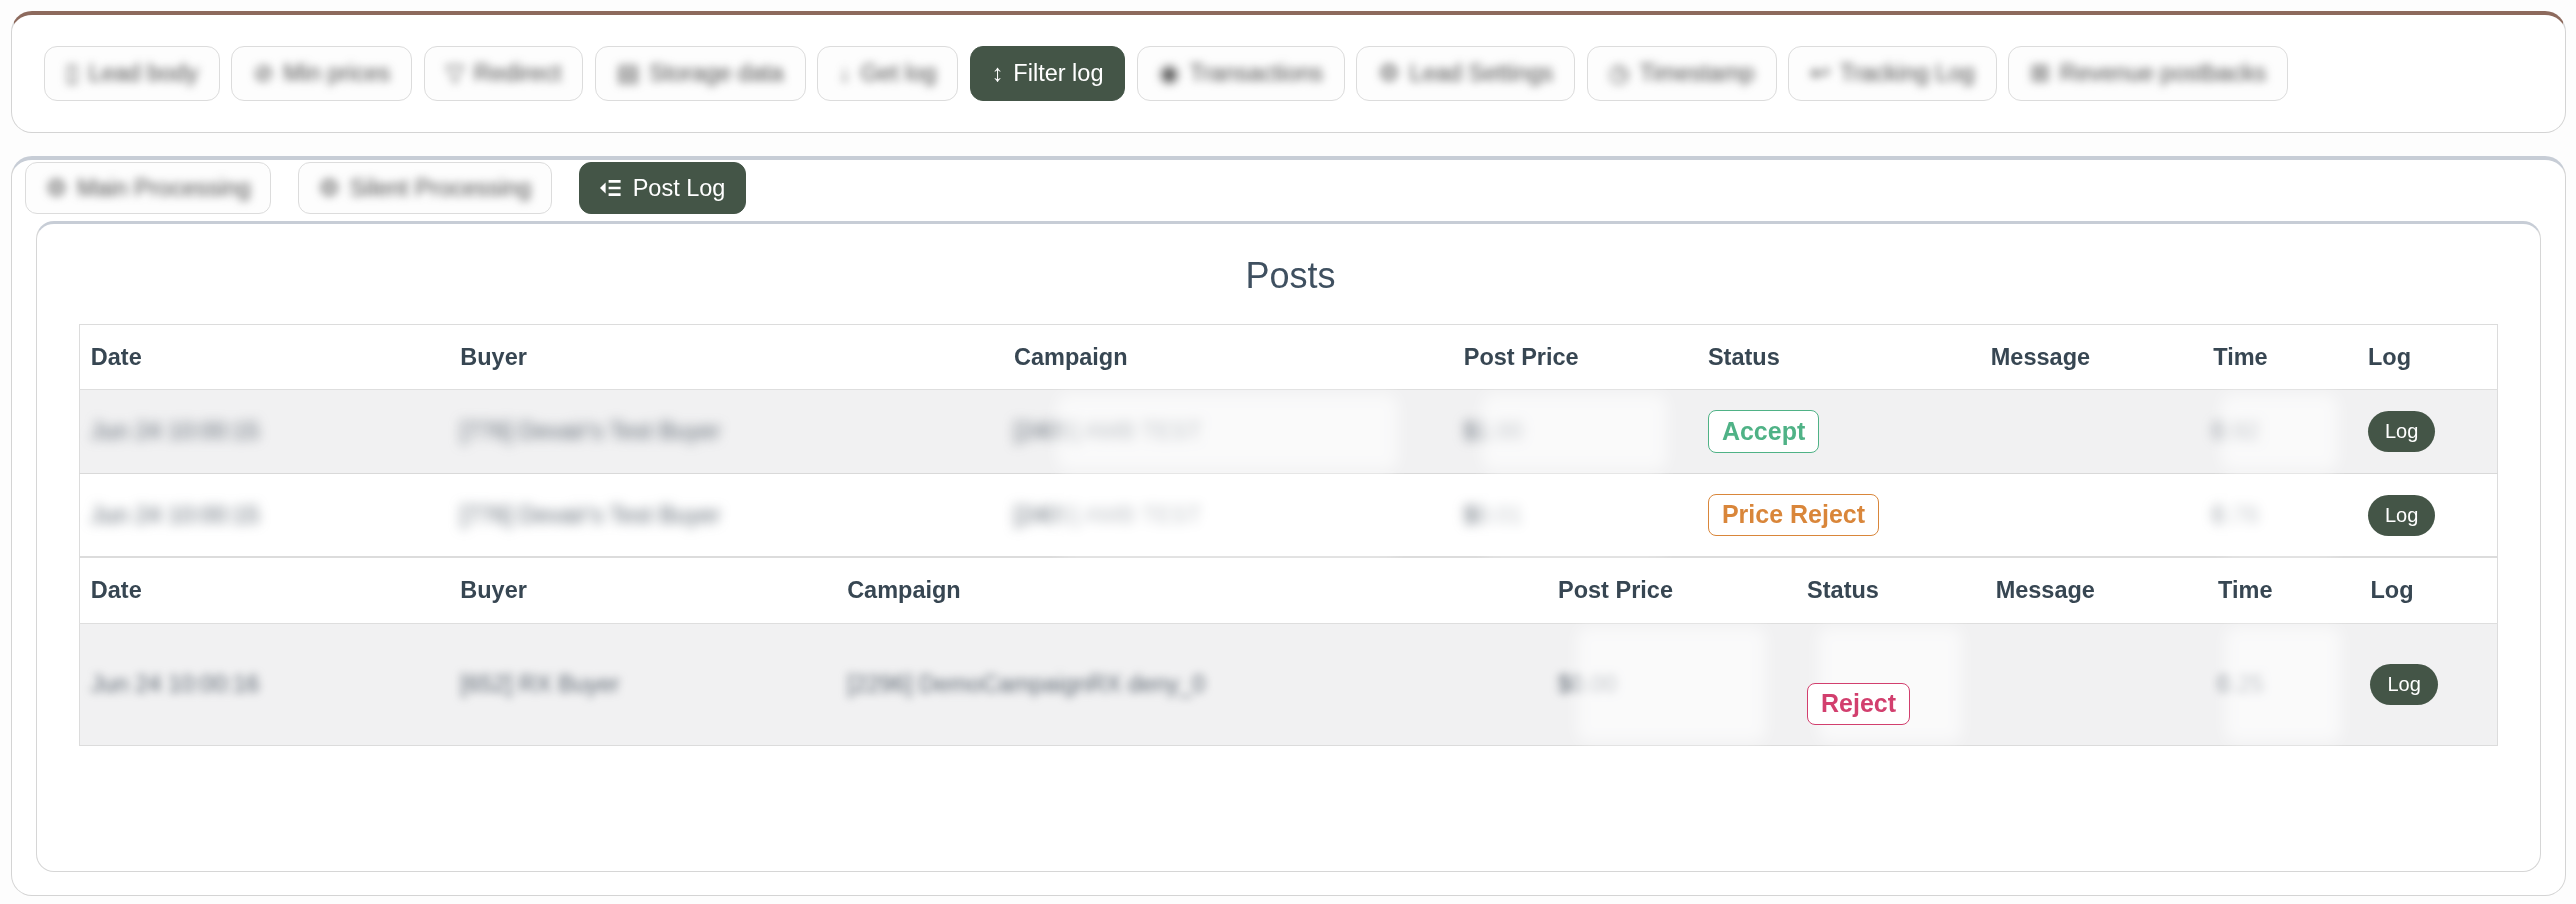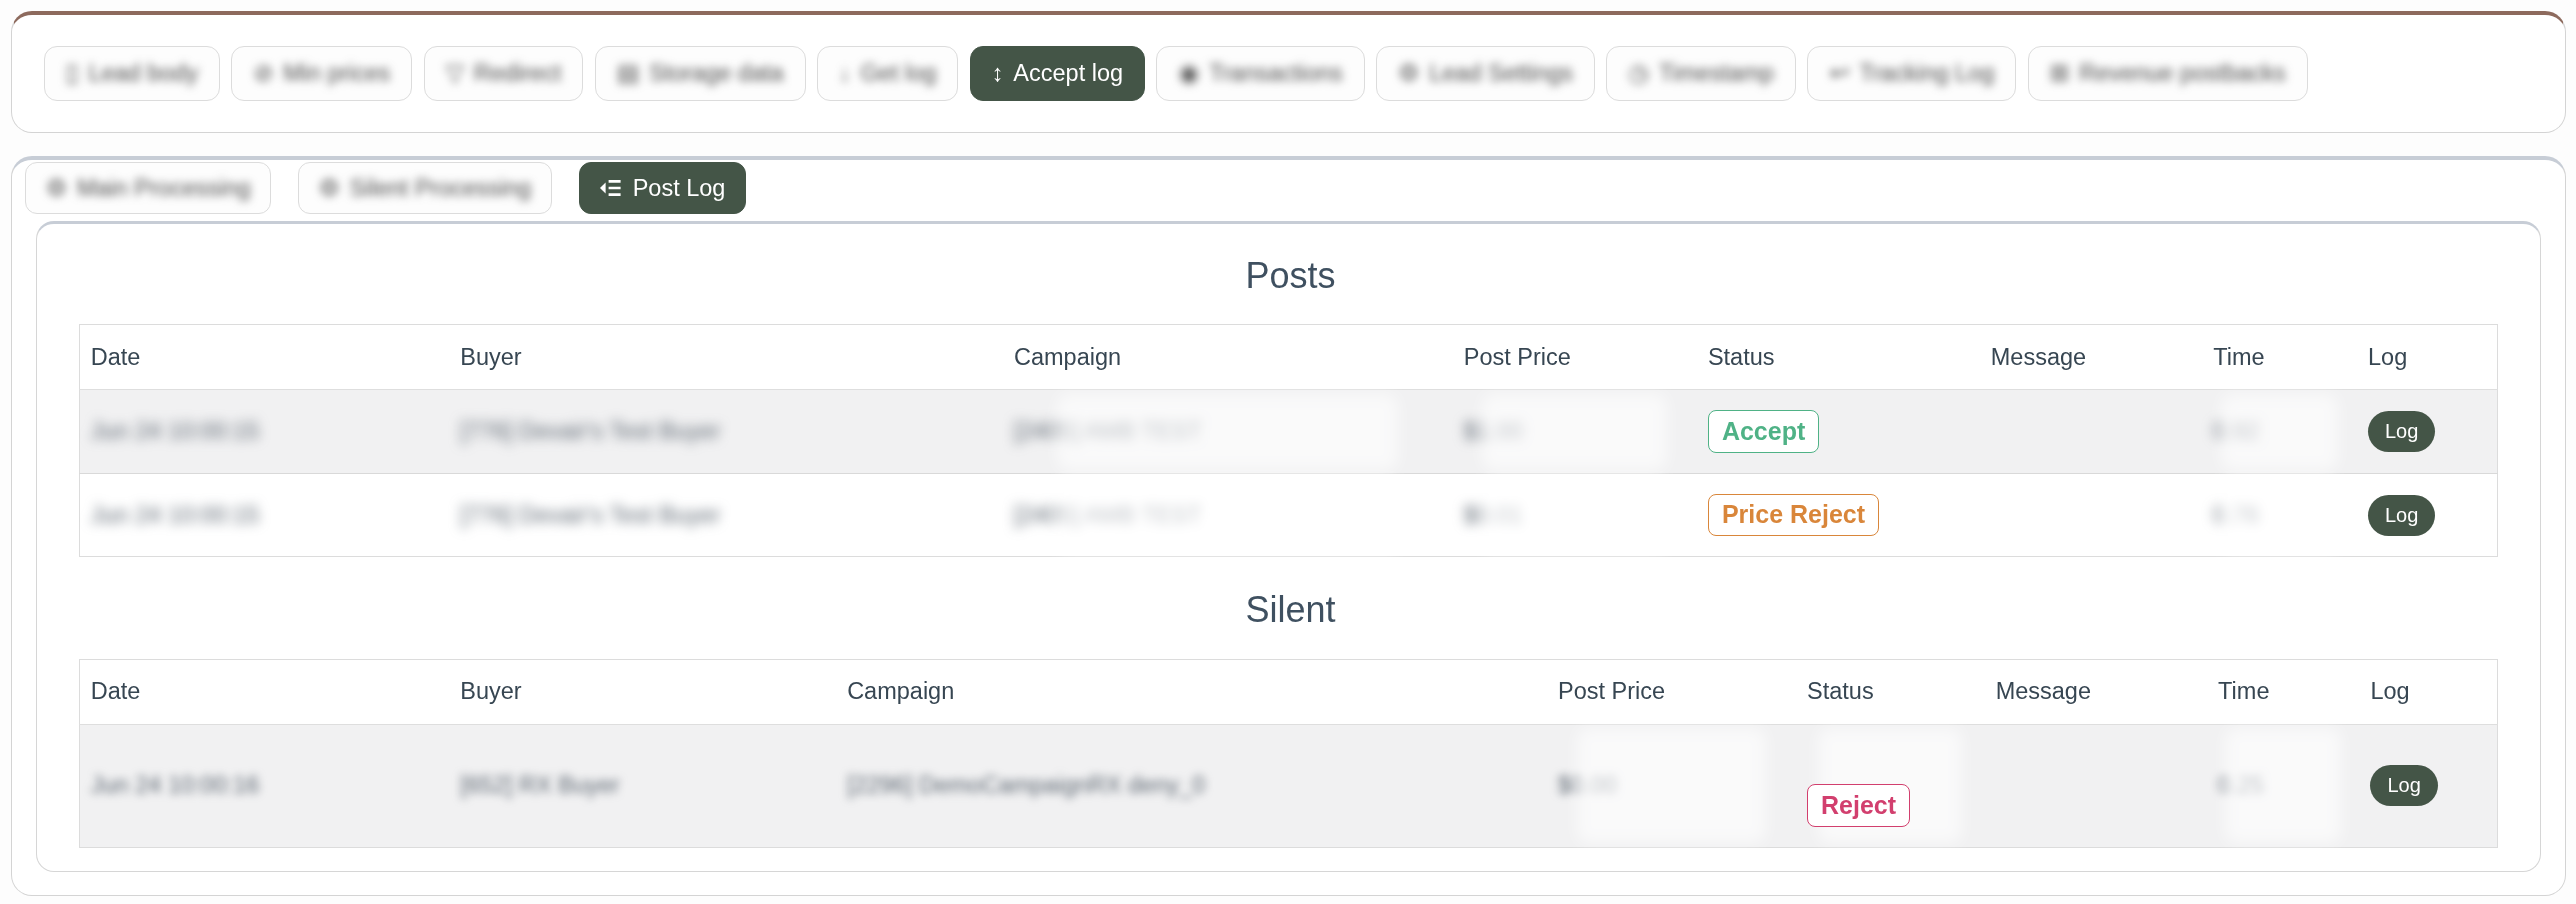--- a/index.html
+++ b/index.html
@@ -51,21 +51,21 @@
     border-radius:18px; padding:21px 42px 0 42px; overflow:hidden;
   }
   .section-title {
     font-size:36px; font-weight:400; color:#3f5060; margin:9.7px 0 27.5px 4.9px;text-align:center;
   }
   .section-title.second { margin-top:32px; }
   
   table { width:100%; border-collapse:collapse; table-layout:fixed;
           border:0.8px solid #dcdcdc; }
   th {
-    text-align:left; font-size:23.5px; font-weight:400; color:#374652;
+    text-align:left; font-size:23.5px; font-weight:700; color:#374652;
     padding:18.6px 11.3px; background:#fff; border-bottom:0.8px solid #dedede;
   }
   td {
     font-size:23.5px; color:#5b6570; padding:20px 11.3px;
     border-top:0.8px solid #d9d9d9; vertical-align:middle;
     position:relative; overflow:visible; white-space:nowrap;
   }
   tr.striped td { background:#f1f1f2; }
   .fz { filter:blur(5.7px); }
   .fz2 { filter:blur(4px); }
@@ -122,21 +122,21 @@
       </button>
       <button class="tbtn">
         <span class="fuzz">
             <span class="bi">↓</span>
             <span>Get log</span>
           </span>
       </button>
       <button class="tbtn active">
         <span class="fuzz">
             <span class="bi">↕</span>
-            <span>Accept log</span>
+            <span>Filter log</span>
           </span>
       </button>
       <button class="tbtn">
         <span class="fuzz">
             <span class="bi">◉</span>
             <span>Transactions</span>
           </span>
       </button>
       <button class="tbtn">
         <span class="fuzz">
@@ -235,21 +235,20 @@
             <td class="smudged"><span class="fz">[2405] AMB TEST</span></td>
             <td class="smudged"><span class="fz">$0.01</span></td>
             <td><span class="badge price-reject">Price Reject</span></td>
             <td><span class="fz"></span></td>
             <td class="smudged"><span class="fz">0.76</span></td>
             <td><button class="log-pill">Log</button></td>
           </tr>
         </tbody>
       </table>
 
-      <div class="section-title second">Silent</div>
 
       <table>
         <colgroup>
           <col style="width:15.3%">
             <col style="width:16.0%">
             <col style="width:29.4%">
           <col style="width:10.3%">
             <col style="width:7.8%">
             <col style="width:9.2%">
           <col style="width:6.3%">

